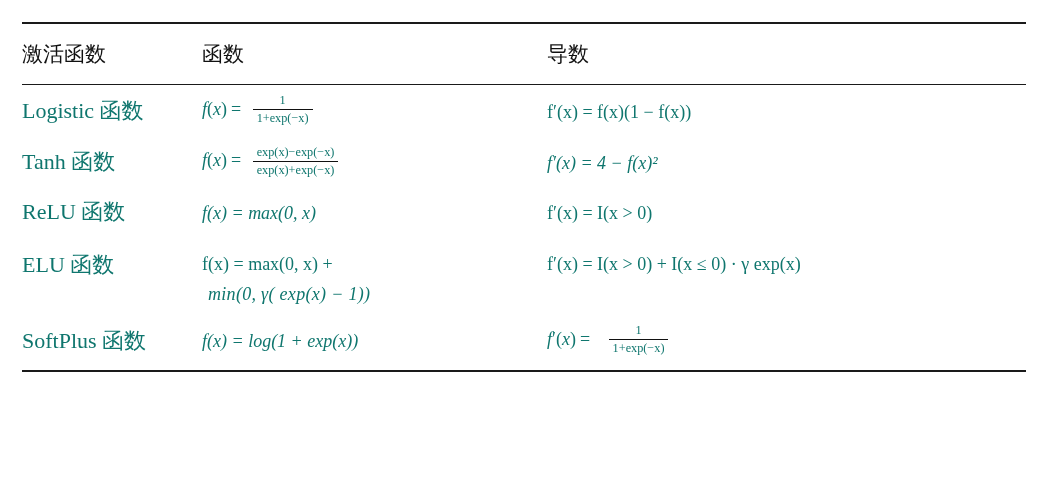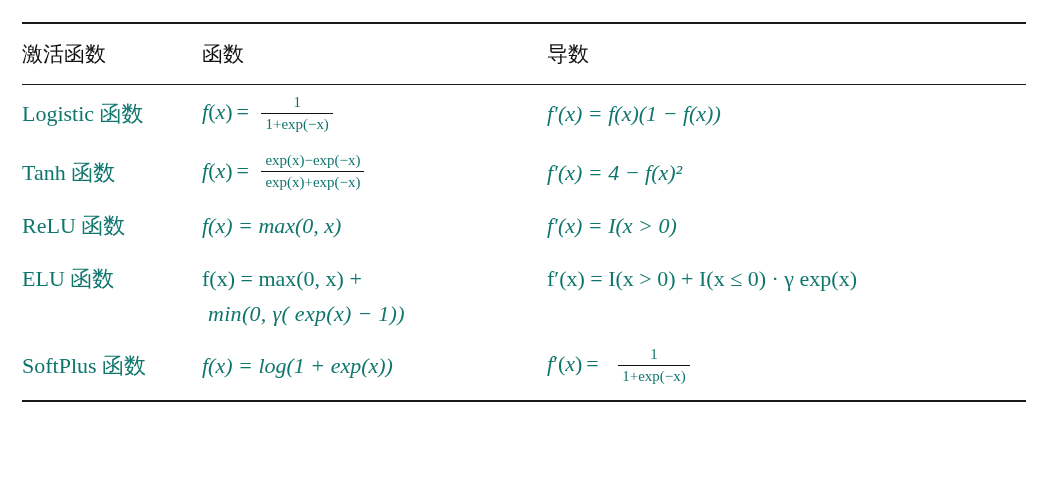--- a/index.html
+++ b/index.html
@@ -60,21 +60,21 @@
   tbody tr.tall td { padding: 10px 0 8px 0; }
 
   .name {
     font-size: 22px;
     white-space: nowrap;
   }
 
   
   .math {
     font-family: "Liberation Serif", "DejaVu Serif", serif;
-    font-size: 22px;
+    font-size: 18px;
     line-height: 1.35;
     white-space: nowrap;
   }
   .math .it { font-style: italic; }
   .math .up { font-style: normal; }
   .op { padding: 0 4px; }
   .frac {
     display: inline-block;
     vertical-align: middle;
     text-align: center;
@@ -139,21 +139,21 @@
         <td>
           <span class="math">
             <span class="it">f</span><span class="up">(</span><span class="it">x</span><span class="up">)</span><span class="op">=</span>
             <span class="frac">
               <span class="num">1</span>
               <span class="den">1+exp(−x)</span>
             </span>
           </span>
         </td>
         <td>
-          <span class="math" style="font-style:italic">f′(x) = f(x)(1 − f(x))</span>
+          <span class="math" style="">f′(x) = f(x)(1 − f(x))</span>
         </td>
       </tr>
 
       <tr>
         <td class="name">Tanh 函数</td>
         <td>
           <span class="math">
             <span class="it">f</span><span class="up">(</span><span class="it">x</span><span class="up">)</span><span class="op">=</span>
             <span class="frac">
               <span class="num">exp(x)−exp(−x)</span>
@@ -165,21 +165,21 @@
           <span class="math" style="font-style:italic">f′(x) = 4 − f(x)²</span>
         </td>
       </tr>
 
       <tr>
         <td class="name">ReLU 函数</td>
         <td>
           <span class="math" style="font-style:italic">f(x) = max(0, x)</span>
         </td>
         <td>
-          <span class="math" style="font-style:italic">f′(x) = I(x &gt; 0)</span>
+          <span class="math" style="">f′(x) = I(x &gt; 0)</span>
         </td>
       </tr>
 
       <tr class="tall">
         <td class="name" style="vertical-align:top; padding-top:14px;">ELU 函数</td>
         <td style="vertical-align:top; padding-top:14px;">
           <span class="math" style="">f(x) =  max(0, x) +</span>
           <span class="math line2 wide" style="font-style:italic">min(0, γ( exp(x) − 1))</span>
         </td>
         <td style="vertical-align:top; padding-top:14px;">

